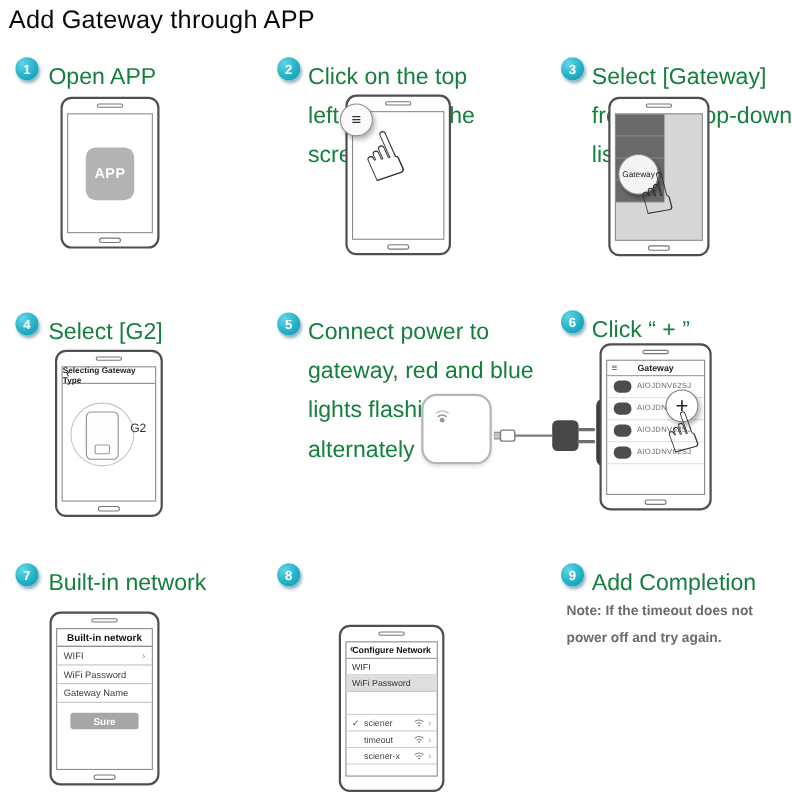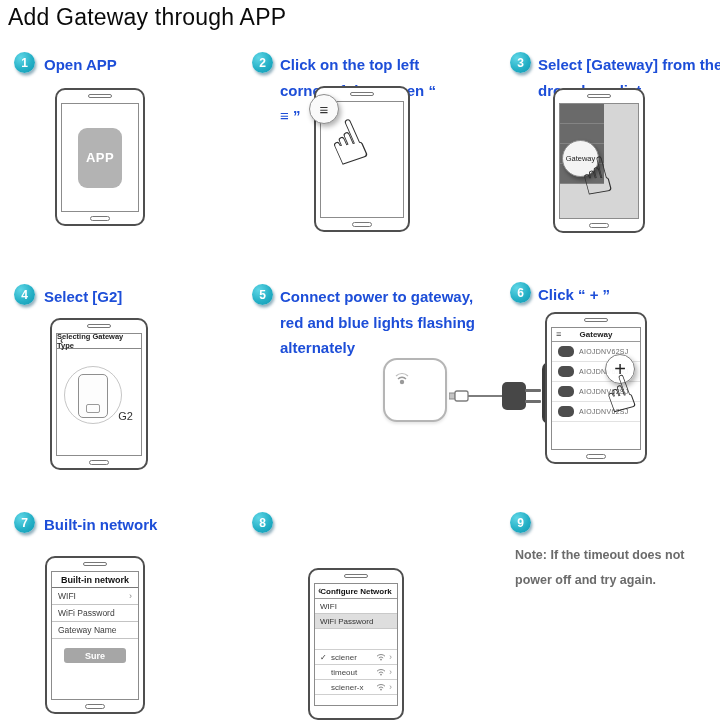--- a/index.html
+++ b/index.html
@@ -6,50 +6,50 @@
   html,body{background:#fff}
   body{font-family:"Liberation Sans","DejaVu Sans",sans-serif}
   #canvas{position:relative;width:720px;height:720px;background:#fff;overflow:hidden}
 
   .title{position:absolute;left:8px;top:4px;font-size:23px;font-weight:normal;color:#0a0a0a;letter-spacing:.2px}
 
   .badge{position:absolute;width:21px;height:21px;border-radius:50%;
     background:radial-gradient(circle at 32% 28%,#5fd6e6 0%,#25b0c6 55%,#0f97b2 100%);
     color:#fff;font-size:12px;font-weight:bold;display:flex;align-items:center;justify-content:center;
     box-shadow:1.5px 2.5px 3px rgba(10,80,110,.45)}
-  .step-label{position:absolute;font-size:15px;font-weight:bold;color:#1d4ed8;line-height:1.7}
+  .step-label{position:absolute;font-size:21px;font-weight:normal;color:#15803d;line-height:1.7}
 
   .phone{position:absolute;border:2px solid #4f4f4f;border-radius:10px;background:#fff}
   .speaker{position:absolute;top:4px;left:50%;transform:translateX(-50%);width:24px;height:4px;border:1px solid #777;border-radius:3px;background:#fff}
   .homebar{position:absolute;bottom:3px;left:50%;transform:translateX(-50%);width:20px;height:5px;border:1px solid #777;border-radius:3px;background:#fff}
   .screen{position:absolute;left:4px;right:4px;top:13px;bottom:12px;border:1px solid #8c8c8c;background:#fff}
   .screen.gray{background:#d6d6d6}
 
   .hand{position:absolute;font-family:"DejaVu Sans",sans-serif;color:#2f2f2f;line-height:1;z-index:5}
 
   
-  .app-icon{position:absolute;left:50%;top:50%;transform:translate(-50%,-50%);width:44px;height:60px;background:#b3b3b3;border-radius:9px;display:flex;align-items:center;justify-content:center;color:#fff;font-weight:bold;font-size:13px;letter-spacing:.5px}
+  .app-icon{position:absolute;left:50%;top:50%;transform:translate(-50%,-50%);width:44px;height:48px;background:#b3b3b3;border-radius:9px;display:flex;align-items:center;justify-content:center;color:#fff;font-weight:bold;font-size:13px;letter-spacing:.5px}
 
   
   .menu-circle{position:absolute;left:-7px;top:6px;width:30px;height:30px;border:1.5px solid #8f8f8f;border-radius:50%;background:#fafafa;
     box-shadow:2px 3px 5px rgba(0,0,0,.3);display:flex;align-items:center;justify-content:center;font-size:15px;font-weight:bold;color:#333;z-index:4}
 
   
   .drawer{position:absolute;left:0;top:0;width:56%;height:70%;background:#6a6a6a;overflow:hidden}
   .drawer-row{height:25%;border-bottom:1px solid rgba(255,255,255,.18)}
   .gw-circle{position:absolute;left:2px;top:36px;width:37px;height:37px;border-radius:50%;background:#f4f4f4;border:1px solid #8a8a8a;
     box-shadow:2px 3px 4px rgba(0,0,0,.35);display:flex;align-items:center;justify-content:center;font-size:7.5px;color:#222;z-index:3}
 
   
   .p4-header{height:15px;border-bottom:1px solid #888;position:relative;display:flex;align-items:center;justify-content:center;font-size:7.5px;font-weight:bold;color:#222}
   .p4-back{position:absolute;left:3px;font-size:10px;color:#444;font-weight:bold;top:1px}
   .sel-ring{position:absolute;left:7px;top:32px;width:58px;height:58px;border:1px solid #c6c6c6;border-radius:50%}
   .g2-device{position:absolute;left:21px;top:40px;width:30px;height:44px;border:1.5px solid #8f8f8f;border-radius:5px;background:#fdfdfd}
   .g2-slot{position:absolute;left:50%;bottom:4px;transform:translateX(-50%);width:14px;height:9px;border:1px solid #9a9a9a;border-radius:2px}
-  .g2-label{position:absolute;right:8px;top:76px;font-size:11px;color:#333}
+  .g2-label{position:absolute;right:8px;top:50px;font-size:11px;color:#333}
 
   
   .gateway-box{position:absolute;left:383px;top:358px;width:64px;height:64px;border:2px solid #b5b5b5;border-radius:14px;background:#fff;box-shadow:0 2px 3px rgba(0,0,0,.10)}
   .cable-svg{position:absolute;left:449px;top:388px}
   .plug{position:absolute;left:502px;top:382px;width:24px;height:28px;background:#474747;border-radius:5px}
   .prong{position:absolute;left:23px;width:16px;height:3px;background:#6e6e6e;border-radius:1px}
   .prong.top{top:7px}.prong.bottom{top:18px}
   .outlet{position:absolute;left:542px;top:362px;width:34px;height:62px;background:#3c3c3c;border-radius:7px}
   .socket{position:absolute;left:50%;transform:translateX(-50%);width:22px;height:22px;border-radius:50%;background:#e9e9e9;display:flex;align-items:center;justify-content:center;gap:5px}
   .socket.s1{top:6px}.socket.s2{top:33px}
@@ -275,18 +275,19 @@
             <path d="M2.8 5 A3.1 3.1 0 0 1 7.2 5" fill="none" stroke="#8a8a8a" stroke-width="1"></path>
             <circle cx="5" cy="6.6" r="0.9" fill="#8a8a8a"></circle>
           </svg>
           <span class="net-chevron">›</span>
         </div>
       </div>
     </div>
   </div>
 
   <div class="badge" style="left:510px;top:512px">9</div>
+  <div class="step-label" style="left:538px;top:512px;width:170px">Add Completion</div>
   <div class="note-block">
     <div class="note-line">Note: If the timeout does not</div>
     <div class="note-line">power off and try again.</div>
   </div>
 
 </div>
 
 </body></html>

